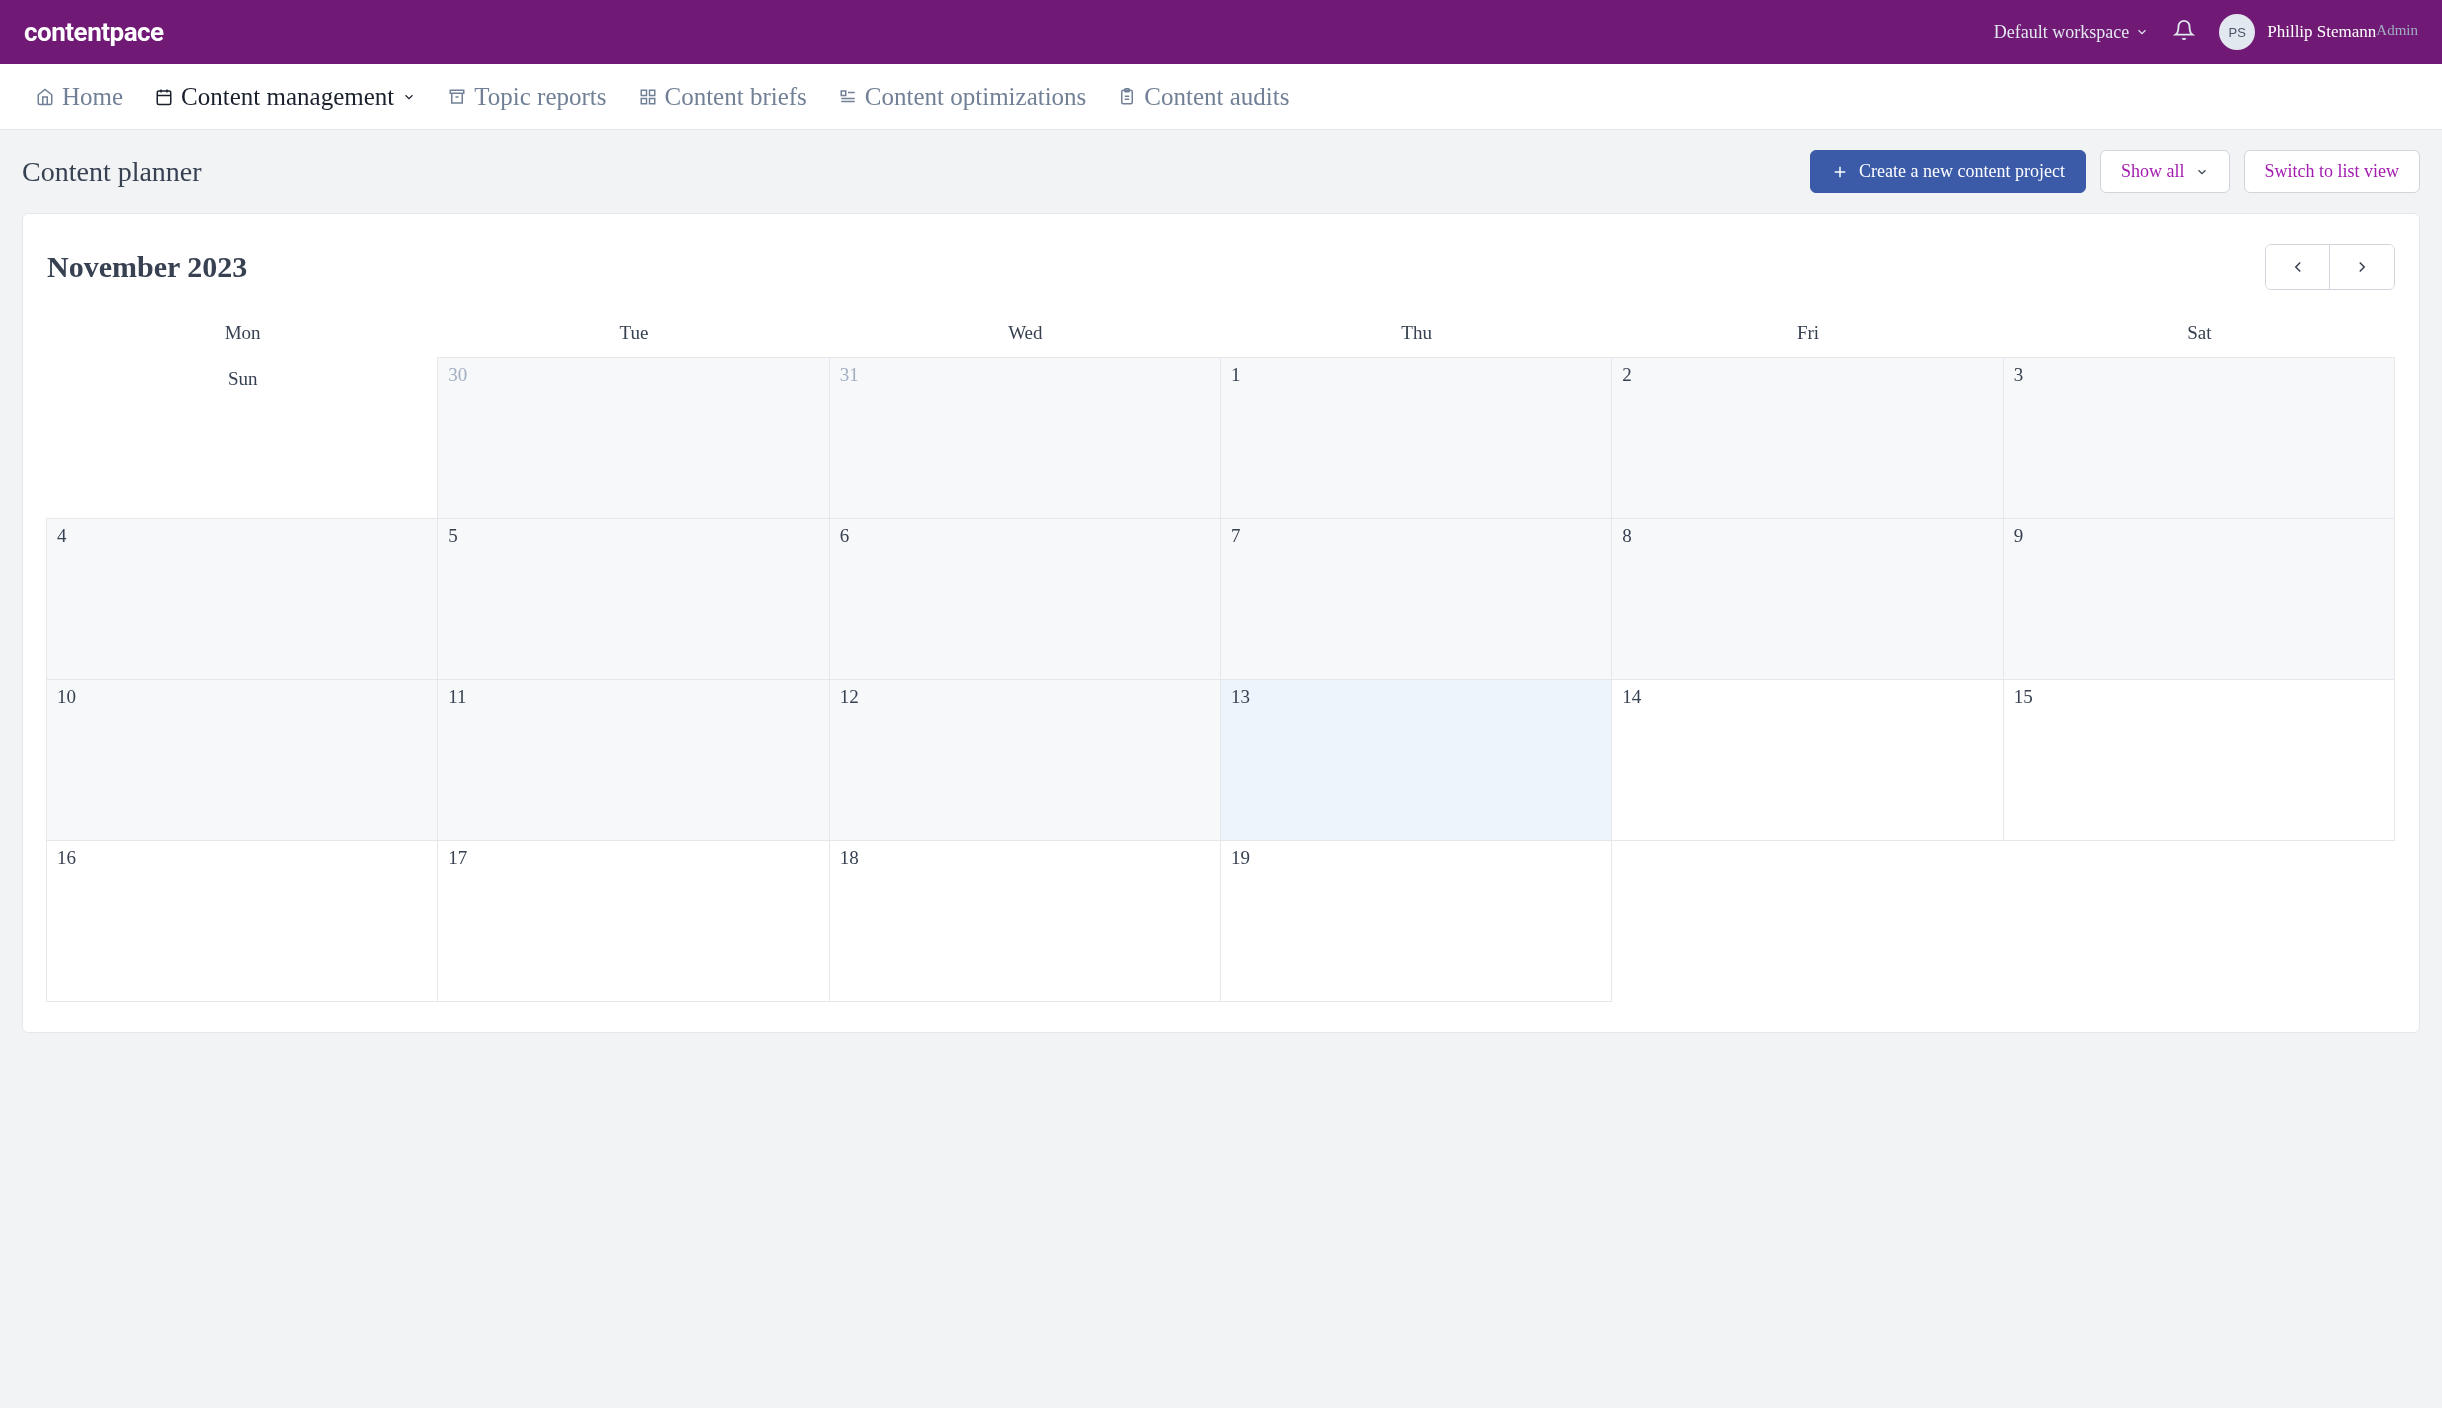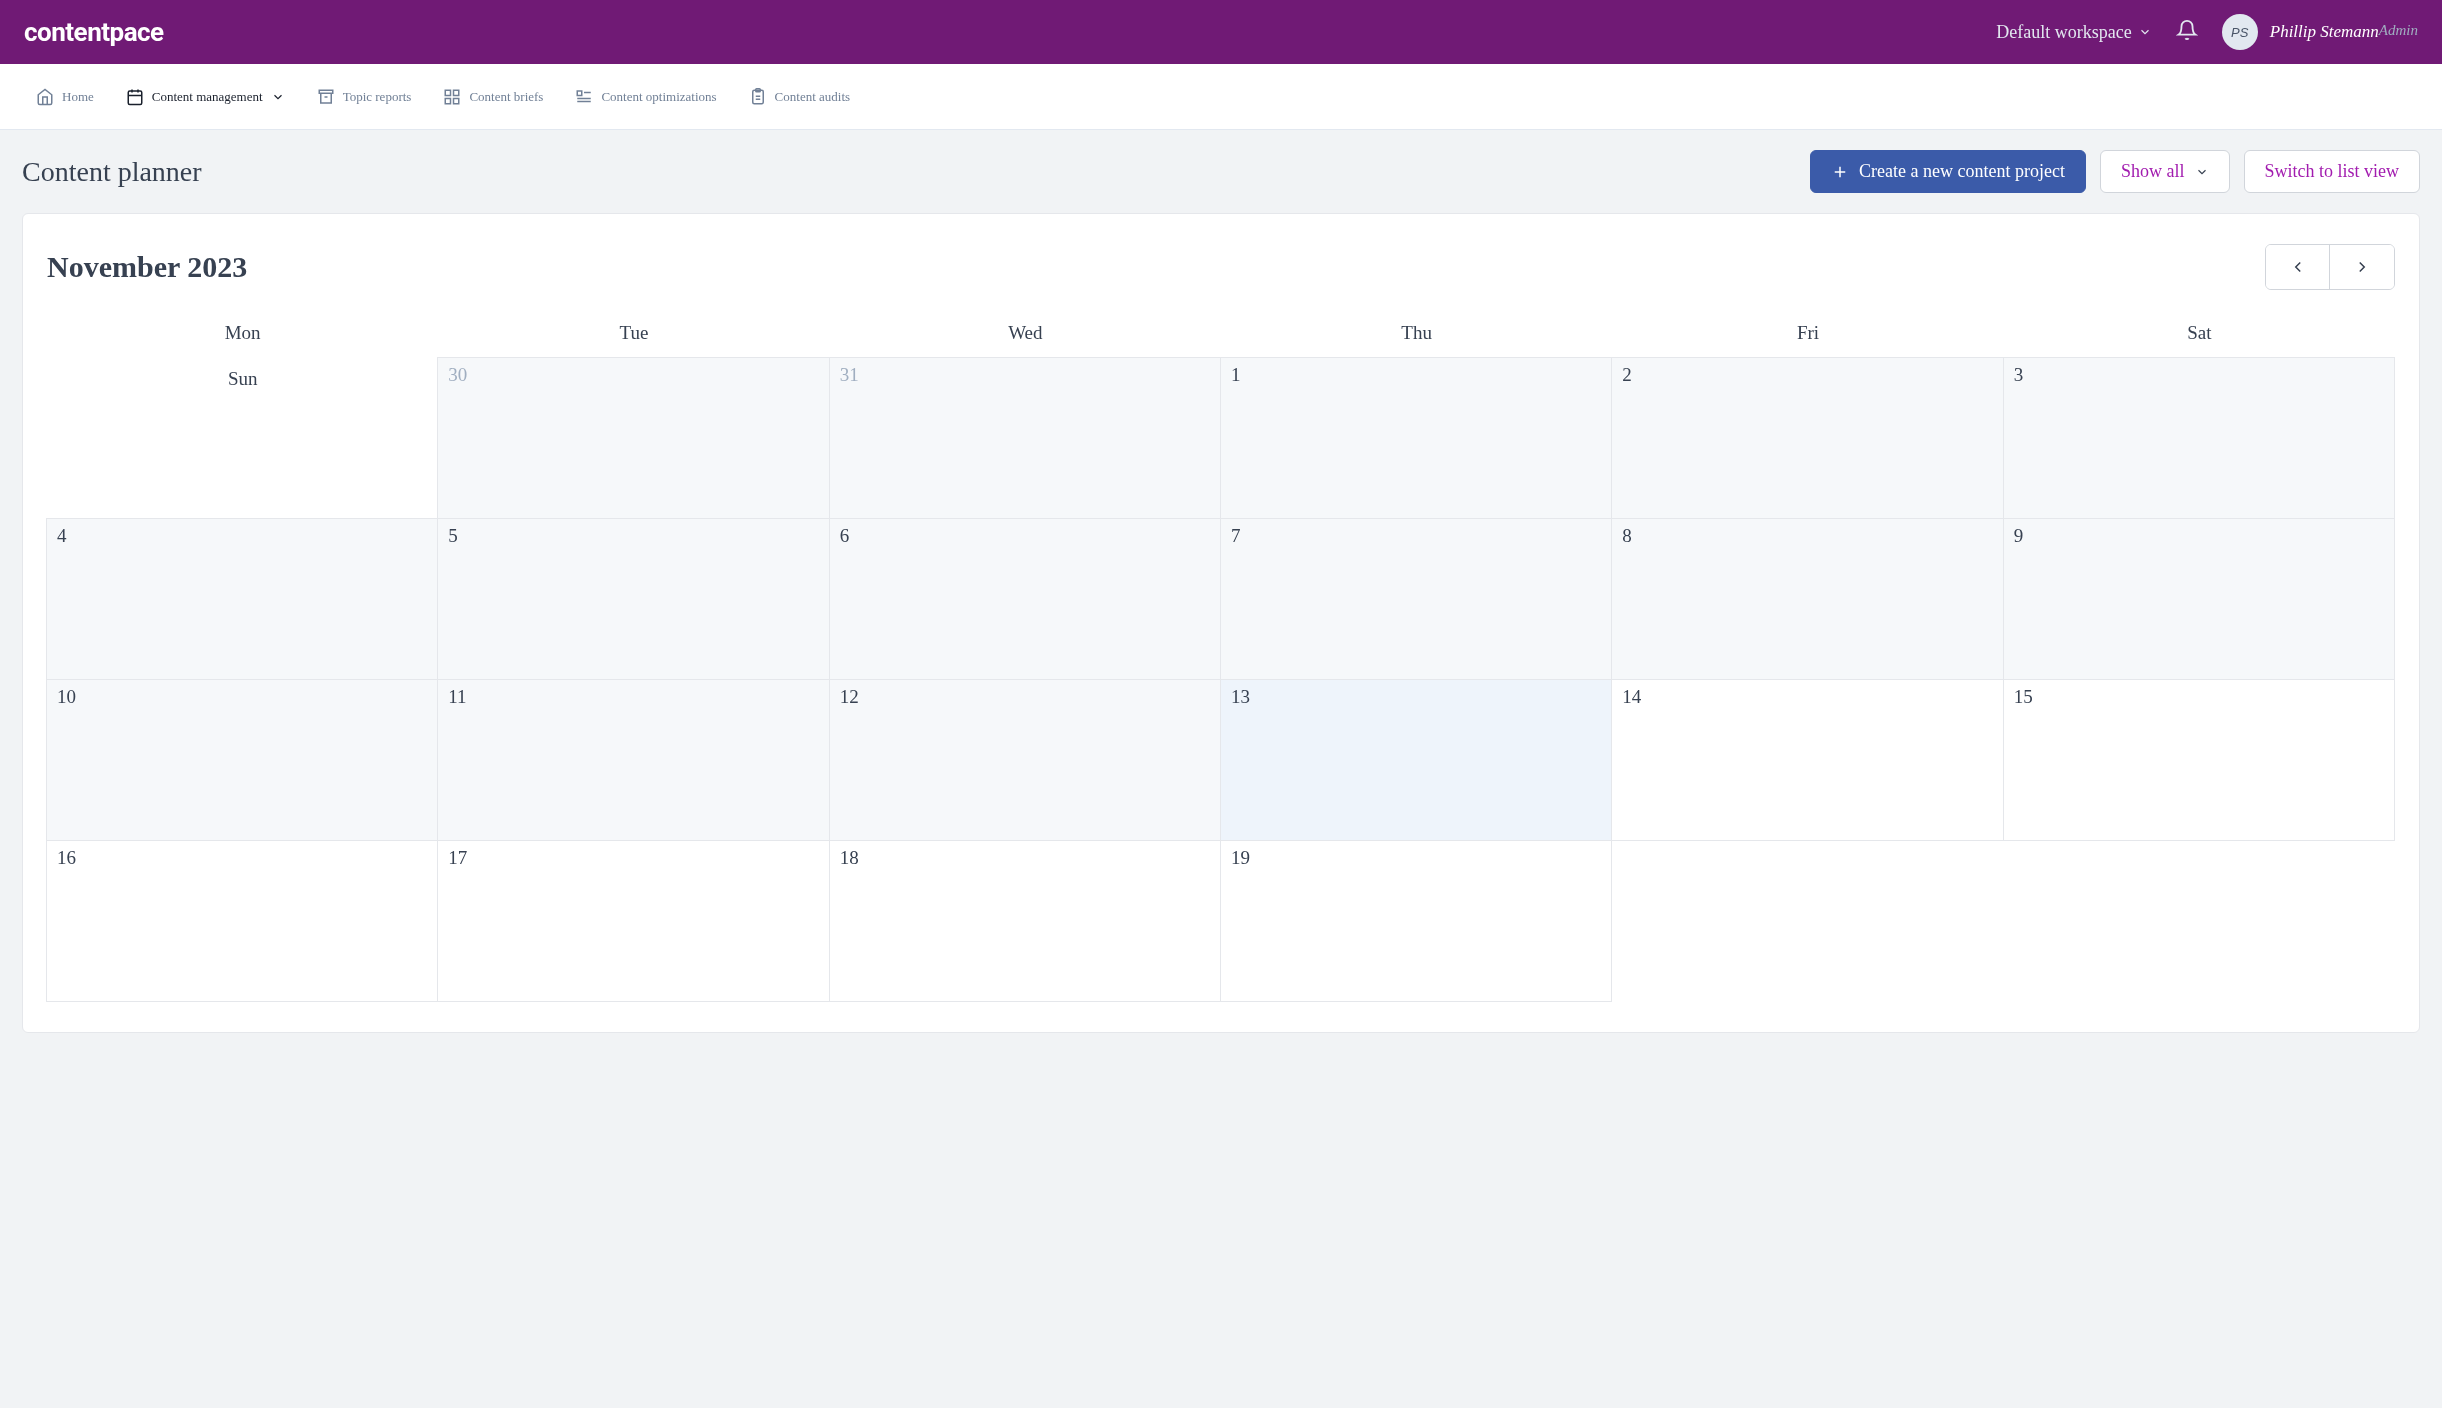--- a/index.html
+++ b/index.html
@@ -35,21 +35,20 @@
   align-items: center;
   gap: 6px;
   cursor: pointer;
 }
 .bell-icon { cursor: pointer; }
 .user-section {
   display: flex;
   align-items: center;
   gap: 12px;
   cursor: pointer;
-  font-style: italic;
 }
 .avatar {
   width: 36px;
   height: 36px;
   border-radius: 50%;
   background: #e2e8f0;
   color: #4a5568;
   display: flex;
   align-items: center;
   justify-content: center;
@@ -66,21 +65,21 @@
   align-items: center;
   padding: 0 36px;
   height: 66px;
   gap: 32px;
 }
 .nav-item {
   display: flex;
   align-items: center;
   gap: 8px;
   color: #718096;
-  font-size: 13px;
+  font-size: 25px;
   cursor: pointer;
 }
 .nav-item.active { color: #1a202c; }
 .nav-icon { display: inline-flex; }
 .page-header {
   display: flex;
   align-items: center;
   justify-content: space-between;
   padding: 20px 22px;
 }

